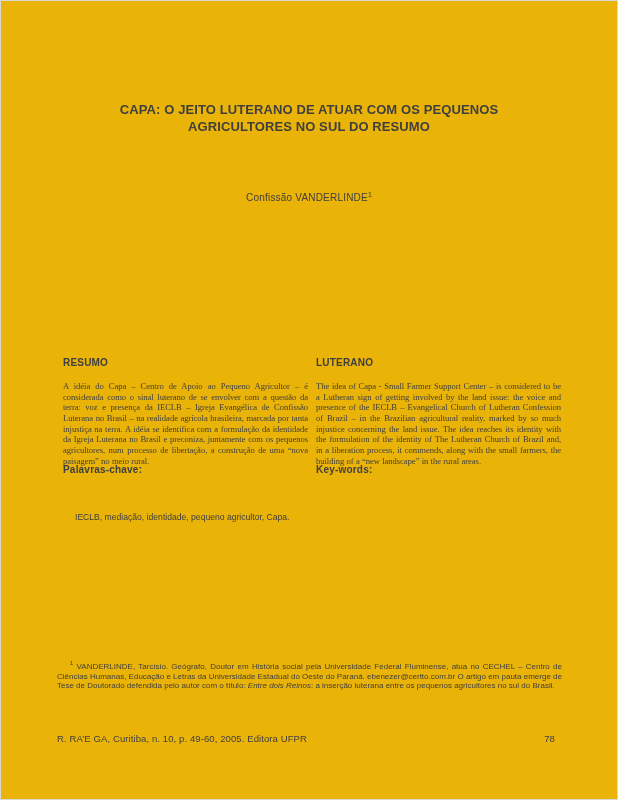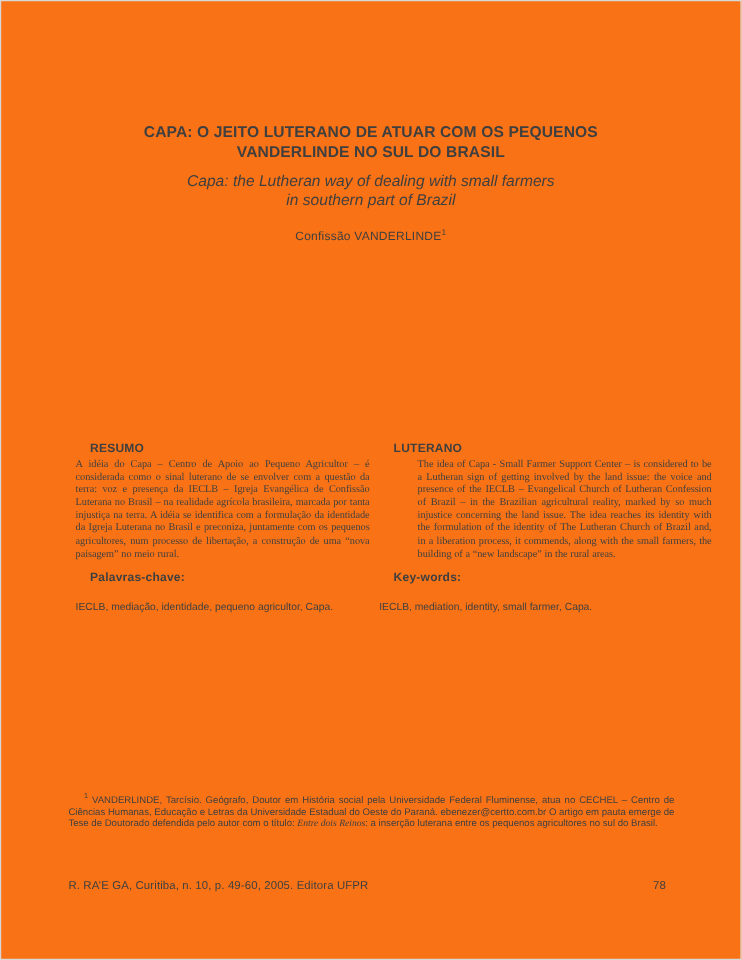--- a/index.html
+++ b/index.html
@@ -4,21 +4,21 @@
 <style>
   html, body {
     margin: 0;
     padding: 0;
     background: #ffffff;
   }
   .page {
     position: relative;
     width: 618px;
     height: 800px;
-    background: #f97316;
+    background: #eab308;
     box-shadow: inset 0 0 0 1px #d8d8d8;
     font-family: "Liberation Sans", sans-serif;
     color: #3f3f3f;
     overflow: hidden;
   }
   .title-block {
     position: absolute;
     top: 101px;
     left: 40px;
     right: 40px;
@@ -52,103 +52,98 @@
     vertical-align: super;
     line-height: 0;
   }
   .col-left  { left: 63px; }
   .col-right { left: 316px; }
   .section-heading {
     position: absolute;
     font-size: 10px;
     font-weight: bold;
     letter-spacing: 0.2px;
-    margin: 12px;
+    margin: 0;
   }
   .heading-row-1 { top: 357px; }
   .heading-row-2 { top: 464px; }
   .body-par {
     position: absolute;
     top: 381px;
     width: 245px;
     margin: 0;
     font-size: 8.6px;
     line-height: 10.65px;
     text-align: justify;
     letter-spacing: -0.05px;
     word-spacing: 0.2px;
     font-family: Liberation Serif, serif;
   }
   .body-par-left  { left: 63px; }
-  .body-par-right { left: 316px; margin-left: 32px; }
+  .body-par-right { left: 316px; }
   .keywords-line {
     position: absolute;
     top: 500px;
     width: 250px;
-    margin: 0;
+    margin: 12px;
     font-size: 8.6px;
     line-height: 11px;
   }
   .footnote {
     position: absolute;
     top: 662px;
     left: 57px;
     width: 505px;
     margin: 0;
     font-size: 8px;
     line-height: 9.7px;
     text-align: justify;
     text-indent: 13px;
   }
   .footnote sup {
     font-size: 6px;
     vertical-align: super;
     line-height: 0;
   }
-  .footnote .work-title { font-style: italic; font-family: Liberation Serif, serif; }
+  .footnote .work-title { font-style: italic; }
   .footer-row {
     position: absolute;
     top: 733px;
     left: 57px;
     width: 498px;
     display: flex;
     justify-content: space-between;
     align-items: flex-end;
     font-size: 9.5px;
     letter-spacing: 0.1px;
   }
 </style>
 </head>
 <body>
 
 <div class="page">
 
   <div class="title-block">
     <div>CAPA: O JEITO LUTERANO DE ATUAR COM OS PEQUENOS</div>
-    <div>VANDERLINDE NO SUL DO BRASIL</div>
+    <div>AGRICULTORES NO SUL DO RESUMO</div>
   </div>
 
-  <div class="subtitle-block">
-    <div>Capa: the Lutheran way of dealing with small farmers</div>
-    <div>in southern part of Brazil</div>
-  </div>
 
   <div class="author-line">
     <span>Confissão VANDERLINDE</span><sup>1</sup>
   </div>
 
   <h2 class="section-heading heading-row-1 col-left">RESUMO</h2>
   <p class="body-par body-par-left">A idéia do Capa – Centro de Apoio ao Pequeno Agricultor – é considerada como o sinal luterano de se envolver com a questão da terra: voz e presença da IECLB – Igreja Evangélica de Confissão Luterana no Brasil – na realidade agrícola brasileira, marcada por tanta injustiça na terra. A idéia se identifica com a formulação da identidade da Igreja Luterana no Brasil e preconiza, juntamente com os pequenos agricultores, num processo de libertação, a construção de uma “nova paisagem” no meio rural.</p>
   <h3 class="section-heading heading-row-2 col-left">Palavras-chave:</h3>
   <p class="keywords-line col-left">IECLB, mediação, identidade, pequeno agricultor, Capa.</p>
 
   <h2 class="section-heading heading-row-1 col-right">LUTERANO</h2>
   <p class="body-par body-par-right">The idea of Capa - Small Farmer Support Center – is considered to be a Lutheran sign of getting involved by the land issue: the voice and presence of the IECLB – Evangelical Church of Lutheran Confession of Brazil – in the Brazilian agricultural reality, marked by so much injustice concerning the land issue. The idea reaches its identity with the formulation of the identity of The Lutheran Church of Brazil and, in a liberation process, it commends, along with the small farmers, the building of a “new landscape” in the rural areas.</p>
   <h3 class="section-heading heading-row-2 col-right">Key-words:</h3>
-  <p class="keywords-line col-right">IECLB, mediation, identity, small farmer, Capa.</p>
 
   <p class="footnote">
     <sup>1</sup><span> VANDERLINDE, Tarcísio. Geógrafo, Doutor em História social pela Universidade Federal Fluminense, atua no CECHEL – Centro de Ciências Humanas, Educação e Letras da Universidade Estadual do Oeste do Paraná. ebenezer@certto.com.br O artigo em pauta emerge de Tese de Doutorado defendida pelo autor com o título: </span><span class="work-title">Entre dois Reinos</span><span>: a inserção luterana entre os pequenos agricultores no sul do Brasil.</span>
   </p>
 
   <div class="footer-row">
     <span>R. RA’E GA, Curitiba, n. 10, p. 49-60, 2005. Editora UFPR</span>
     <span>78</span>
   </div>
 

